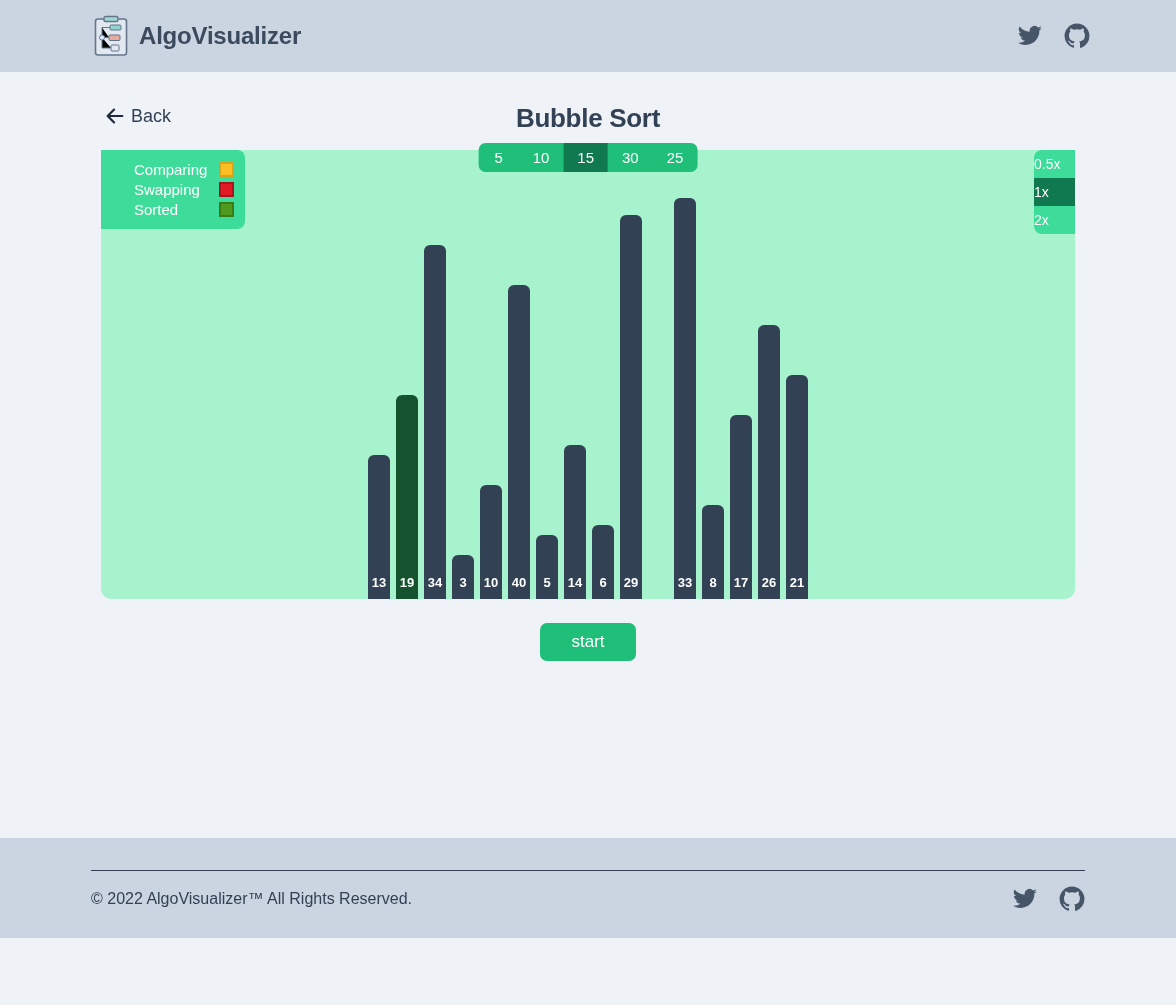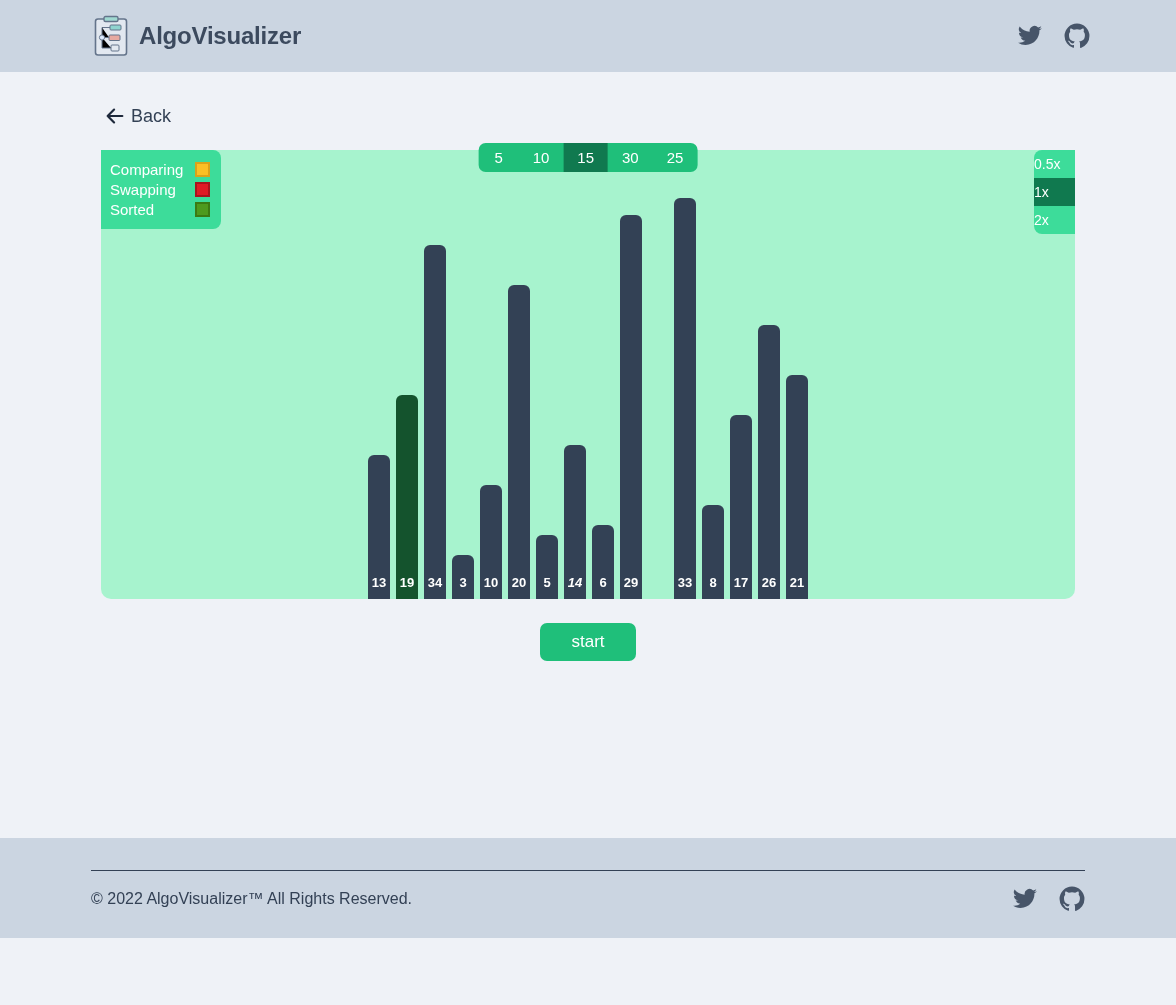--- a/index.html
+++ b/index.html
@@ -96,21 +96,21 @@
     background: #3ddc9a;
     border-radius: 0 8px 8px 0;
     padding: 9px 11px 10px 9px;
     z-index: 5;
   }
   .legend-row {
     display: flex; align-items: center; justify-content: space-between;
     gap: 12px;
     height: 20px;
   }
-  .legend-label { font-size: 15px; color: #ffffff; }
+  .legend-label { font-size: 15px; color: #ffffff; margin-left: 24px; }
   .legend-swatch {
     width: 15px; height: 15px;
     border-style: solid; border-width: 2px;
   }
 
   
   .speed-ctrl {
     position: absolute;
     top: 0; right: 0;
     background: #3ddc9a;
@@ -228,20 +228,21 @@
 
   <div class="topbar">
     <div class="back-btn">
       <span class="back-arrow">
         <svg viewBox="0 0 24 24" xmlns="http://www.w3.org/2000/svg">
             <path d="M20 12H4M4 12l7-7M4 12l7 7" stroke-linecap="round" stroke-linejoin="round"></path>
           </svg>
       </span>
       <span class="back-label">Back</span>
     </div>
+    <div class="page-title">Bubble Sort</div>
   </div>
 
   <div class="viz-wrap">
 
     <div class="legend">
       <div class="legend-row">
         <span class="legend-label">Comparing</span>
         <span class="legend-swatch" style="background:#fbbf24;border-color:#d9a21a;"></span>
       </div>
       <div class="legend-row">
@@ -278,26 +279,26 @@
         <div class="bar" style="height: 354px; background: rgb(51, 65, 85);">
           <span class="bar-value">34</span>
         </div>
         <div class="bar" style="height: 44px; background: rgb(51, 65, 85);">
           <span class="bar-value">3</span>
         </div>
         <div class="bar" style="height: 114px; background: rgb(51, 65, 85);">
           <span class="bar-value">10</span>
         </div>
         <div class="bar" style="height: 314px; background: rgb(51, 65, 85);">
-          <span class="bar-value">20</span>
+          <span class="bar-value">40</span>
         </div>
         <div class="bar" style="height: 64px; background: rgb(51, 65, 85);">
           <span class="bar-value">5</span>
         </div>
-        <div class="bar" style="height: 154px; background: rgb(51, 65, 85); font-style: italic;">
+        <div class="bar" style="height: 154px; background: rgb(51, 65, 85);">
           <span class="bar-value">14</span>
         </div>
         <div class="bar" style="height: 74px; background: rgb(51, 65, 85);">
           <span class="bar-value">6</span>
         </div>
         <div class="bar" style="height: 384px; background: rgb(51, 65, 85);">
           <span class="bar-value">29</span>
         </div>
         <div class="bar" style="height: 401px; background: rgb(51, 65, 85); margin-left: 26px;">
           <span class="bar-value">33</span>

